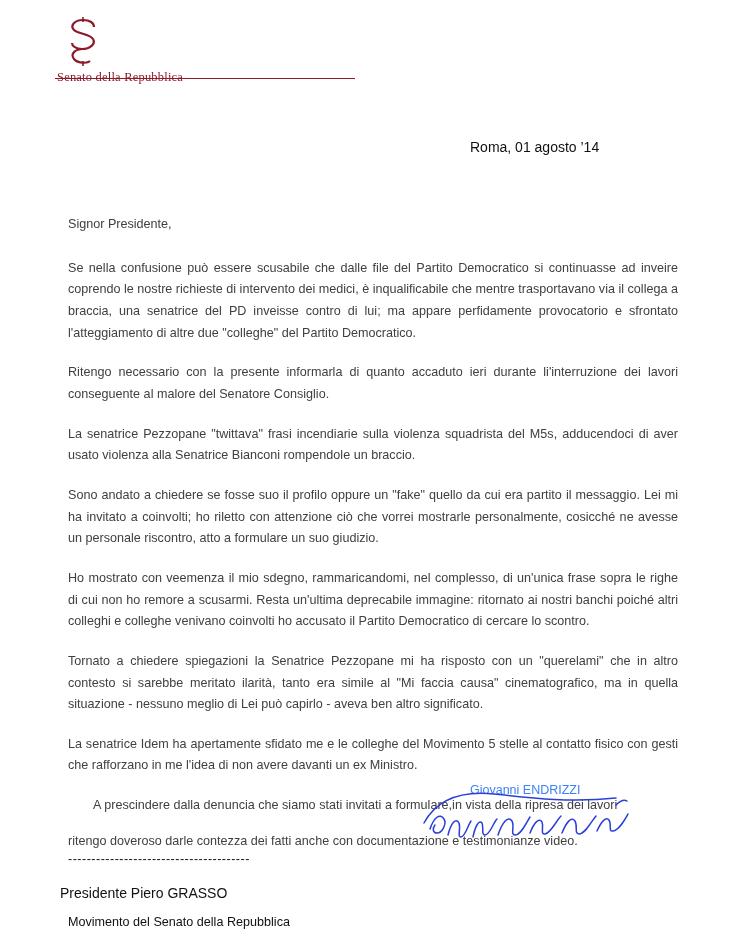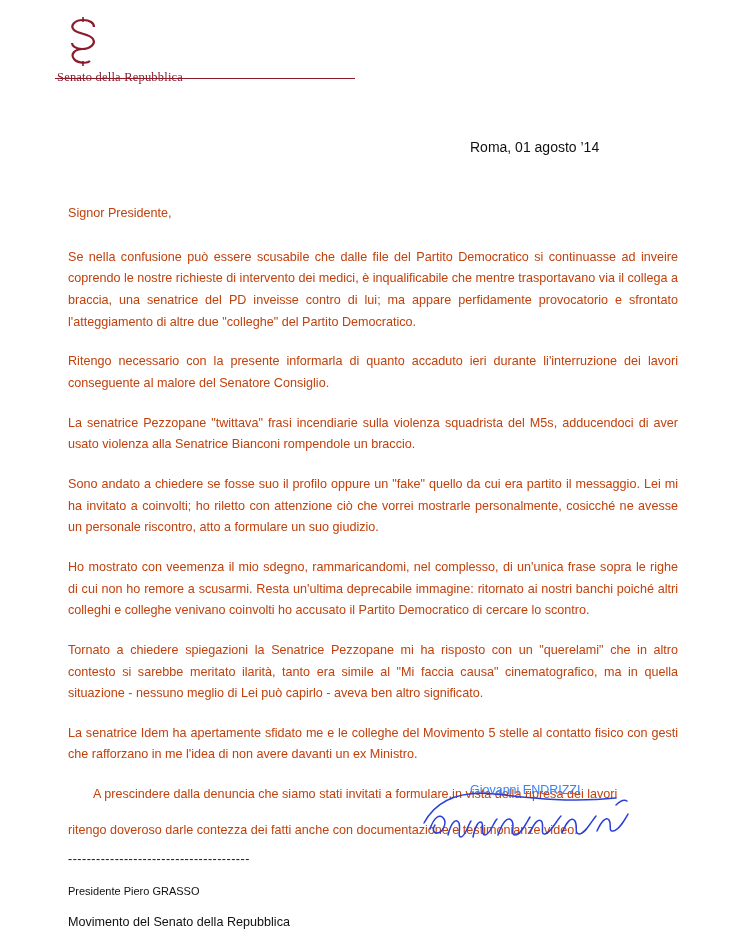--- a/index.html
+++ b/index.html
@@ -61,25 +61,25 @@
   .date {
     position: absolute;
     left: 470px;
     top: 139px;
     font-size: 14px;
     color: #111;
   }
   .content {
     position: absolute;
     left: 68px;
-    top: 203px;
+    top: 214px;
     width: 610px;
     font-size: 12.6px;
     line-height: 1.72;
-    color: #c2410c;
+    color: #404040;
     text-align: justify;
   }
   .content p {
     margin: 0 0 18px 0;
   }
   .content p.salutation {
     margin-bottom: 22px;
   }
   .content p.tight {
     margin-bottom: 14px;
@@ -110,23 +110,23 @@
   .dashes {
     position: absolute;
     left: 68px;
     top: 852px;
     font-size: 12.5px;
     color: #111;
     letter-spacing: 0.5px;
   }
   .addressee1 {
     position: absolute;
-    left: 68px;
+    left: 60px;
     top: 885px;
-    font-size: 11px;
+    font-size: 14px;
     color: #111;
   }
   .addressee2 {
     position: absolute;
     left: 68px;
     top: 915px;
     font-size: 12.6px;
     color: #111;
   }
 </style>

